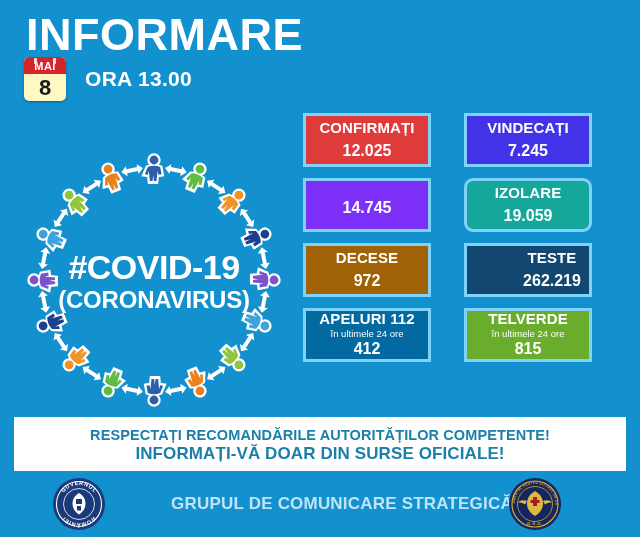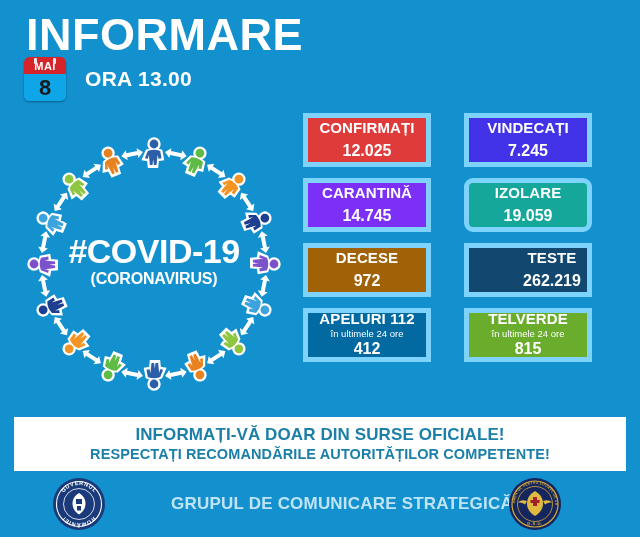--- a/index.html
+++ b/index.html
@@ -32,21 +32,21 @@
     position: absolute;
     left: 24px;
     top: 57px;
     display: flex;
     align-items: center;
   }
   .cal {
     position: relative;
     width: 42px;
     height: 44px;
-    background: #0ea5e9;
+    background: #fef9c3;
     border-radius: 5px;
     box-shadow: 0 1px 2px rgba(0,0,0,.35);
     overflow: hidden;
     flex: none;
   }
   .cal-top {
     height: 17px;
     background: #d5252b;
     color: #ffffff;
     font-size: 11px;
@@ -80,60 +80,60 @@
     color: #ffffff;
     font-size: 21px;
     font-weight: bold;
     letter-spacing: .3px;
   }
 
   
   #circle-graphic {
     position: absolute;
     left: 14px;
-    top: 122px;
+    top: 138px;
     width: 280px;
     height: 285px;
   }
   #circle-graphic svg { display: block; }
   #covid-label {
     position: absolute;
     left: 0;
     top: 112px;
     width: 280px;
     text-align: center;
     color: #ffffff;
     pointer-events: none;
   }
   #covid-main {
     font-size: 34px;
     font-weight: bold;
     letter-spacing: -0.5px;
     line-height: 1.02;
   }
   #covid-sub {
-    font-size: 16px;
+    font-size: 24px;
     font-weight: bold;
     letter-spacing: -0.2px;
     line-height: 1.25;
   }
 
   
   #stats {
     position: absolute;
     left: 303px;
     top: 113px;
     width: 318px;
     display: grid;
     grid-template-columns: 128px 128px;
     grid-column-gap: 33px;
     grid-row-gap: 11px;
   }
   .stat {
-    border: 5px solid #7dd3fc;
+    border: 3px solid #7dd3fc;
     height: 54px;
     display: flex;
     flex-direction: column;
     align-items: center;
     justify-content: center;
     color: #ffffff;
     text-align: center;
     box-sizing: border-box;
   }
   .stat .lab {
@@ -464,21 +464,20 @@
   <div id="stats">
       <div class="stat" style="background: rgb(224, 59, 59);">
         <div class="lab">CONFIRMAȚI</div>
         <div class="val">12.025</div>
       </div>
       <div class="stat" style="background: rgb(66, 50, 232);">
         <div class="lab">VINDECAȚI</div>
         <div class="val">7.245</div>
       </div>
       <div class="stat" style="background: rgb(123, 47, 247);">
-        <div class="lab">CARANTINĂ</div>
         <div class="val">14.745</div>
       </div>
       <div class="stat" style="background: rgb(21, 168, 154); border-radius: 9px;">
         <div class="lab">IZOLARE</div>
         <div class="val">19.059</div>
       </div>
       <div class="stat" style="background: #a16207;">
         <div class="lab">DECESE</div>
         <div class="val">972</div>
       </div>
@@ -492,22 +491,22 @@
         <div class="val">412</div>
       </div>
       <div class="stat compact" style="background: rgb(106, 173, 44);">
         <div class="lab">TELVERDE</div>
         <div class="note">în ultimele 24 ore</div>
         <div class="val">815</div>
       </div>
     </div>
 
   <div id="banner">
+    <div id="banner-l2">RESPECTAȚI RECOMANDĂRILE AUTORITĂȚILOR COMPETENTE!</div>
     <div id="banner-l1">INFORMAȚI-VĂ DOAR DIN SURSE OFICIALE!</div>
-    <div id="banner-l2">RESPECTAȚI RECOMANDĂRILE AUTORITĂȚILOR COMPETENTE!</div>
   </div>
 
   <div id="footer">
     <div id="footer-text">GRUPUL DE COMUNICARE STRATEGICĂ</div>
 
     <div class="seal" id="seal-gov">
       <svg width="54" height="54" viewBox="0 0 54 54" aria-hidden="true">
         <circle cx="27" cy="27" r="26" fill="#1b3a7a"></circle>
         <circle cx="27" cy="27" r="22.5" fill="none" stroke="#ffffff" stroke-width="1.1"></circle>
         <circle cx="27" cy="27" r="15.5" fill="none" stroke="#ffffff" stroke-width="0.8"></circle>

